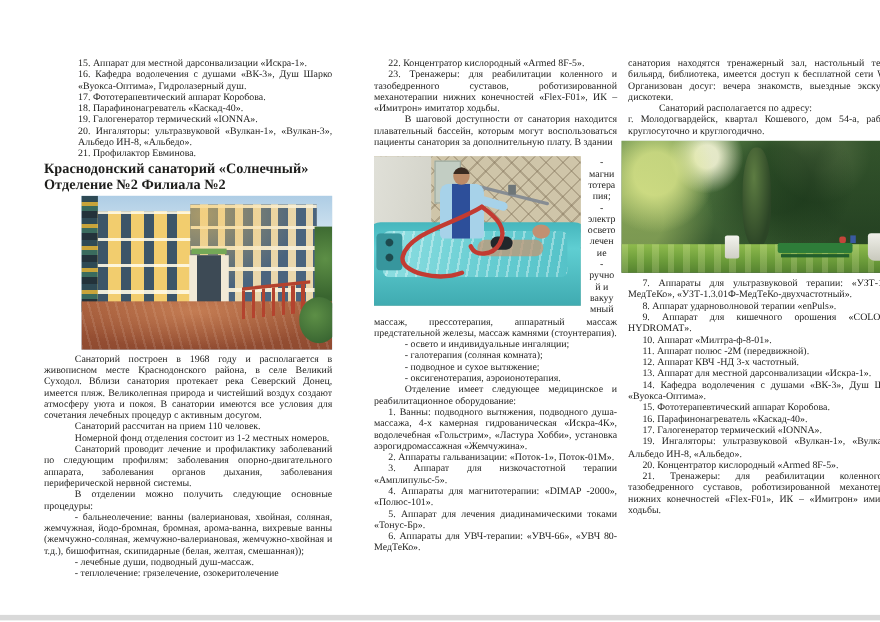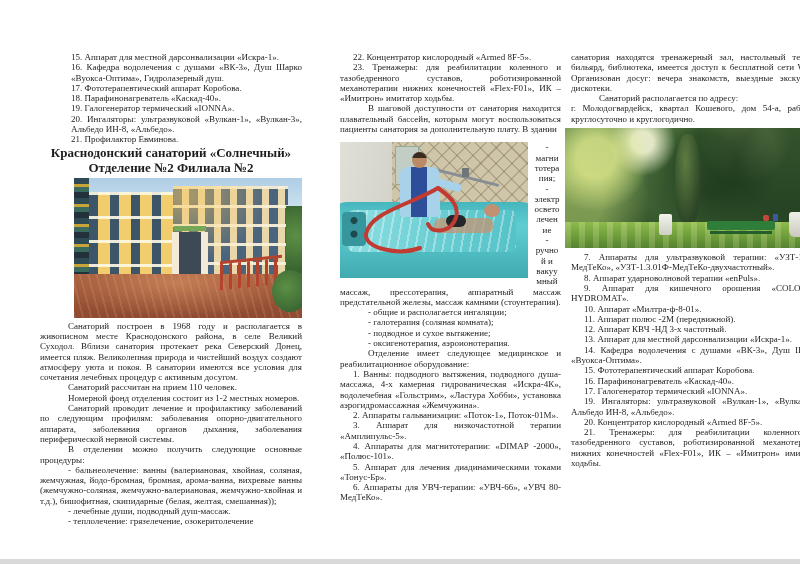--- a/index.html
+++ b/index.html
@@ -11,21 +11,21 @@
   .content{position:absolute;left:40px;top:52px;display:flex;gap:10px;}
   .col{font-size:9px;line-height:10.3px;text-align:justify;}
   .c1{width:262px;}
   .c2{width:221px;margin-left:28px;}
   .c3{width:250px;}
   .col p{margin:0;padding:0;}
   .indent-list{margin-left:31px;}
   .num-item{text-indent:13px;}
   .p-indent{text-indent:28px;}
   .gap-m{margin-top:10px;}
-  .heading{font-weight:bold;font-size:13px;line-height:15px;text-align:center;white-space:nowrap;margin:3px 0 0 0;}
+  .heading{font-weight:bold;font-size:13px;line-height:15px;text-align:left;white-space:nowrap;margin:3px 0 0 0;}
   .photo{position:relative;overflow:hidden;}
   
   .photo-building{margin:3px 0 3px 34px;width:228px;height:140px;background:#b9d3e6;}
   .pb-sky{position:absolute;left:0;top:0;right:0;height:42px;background:linear-gradient(#aecde5,#d9e9f3);}
   .pb-mosaic{position:absolute;left:0;top:0;width:15px;height:106px;background:repeating-linear-gradient(180deg,#2e4a55 0 6px,#c8a43a 6px 9px,#3a6b5e 9px 14px,#23323a 14px 20px);}
   .pb-wing-left{position:absolute;left:15px;top:14px;width:84px;height:92px;background-color:#f0c85e;
     background-image:repeating-linear-gradient(180deg,rgba(255,250,230,.9) 0 3px,rgba(255,250,230,0) 3px 24px),
                      repeating-linear-gradient(90deg,#3c5568 0 9px,#f2cd6e 9px 21px);}
   .pb-wing-right{position:absolute;left:99px;top:8px;width:115px;height:90px;background-color:#ead8ae;
     background-image:radial-gradient(ellipse at 10% 10%,rgba(250,200,90,.55),transparent 60%),
@@ -169,21 +169,21 @@
 лечен
 ие
 -
 ручно
 й и
 вакуу
 мный</div>
       </div>
 
       <p>массаж, прессотерапия, аппаратный массаж предстательной железы, массаж камнями (стоунтерапия).</p>
-      <p class="p-indent">- общие и располагается ингаляции;</p>
+      <p class="p-indent">- освето и индивидуальные ингаляции;</p>
       <p class="p-indent">- галотерапия (соляная комната);</p>
       <p class="p-indent">- подводное и сухое вытяжение;</p>
       <p class="p-indent">- оксигенотерапия, аэроионотерапия.</p>
       <p class="p-indent gap-m">Отделение имеет следующее медицинское и реабилитационное оборудование:</p>
       <p class="num-item">1. Ванны: подводного вытяжения, подводного душа-массажа, 4-х камерная гидрованическая «Искра-4К», водолечебная «Гольстрим», «Ластура Хобби», установка аэрогидромассажная «Жемчужина».</p>
       <p class="num-item">2. Аппараты гальванизации: «Поток-1», Поток-01М».</p>
       <p class="num-item">3. Аппарат для низкочастотной терапии «Амплипульс-5».</p>
       <p class="num-item">4. Аппараты для магнитотерапии: «DIMAP -2000», «Полюс-101».</p>
       <p class="num-item">5. Аппарат для лечения диадинамическими токами «Тонус-Бр».</p>
       <p class="num-item">6. Аппараты для УВЧ-терапии: «УВЧ-66», «УВЧ 80-МедТеКо».</p>

